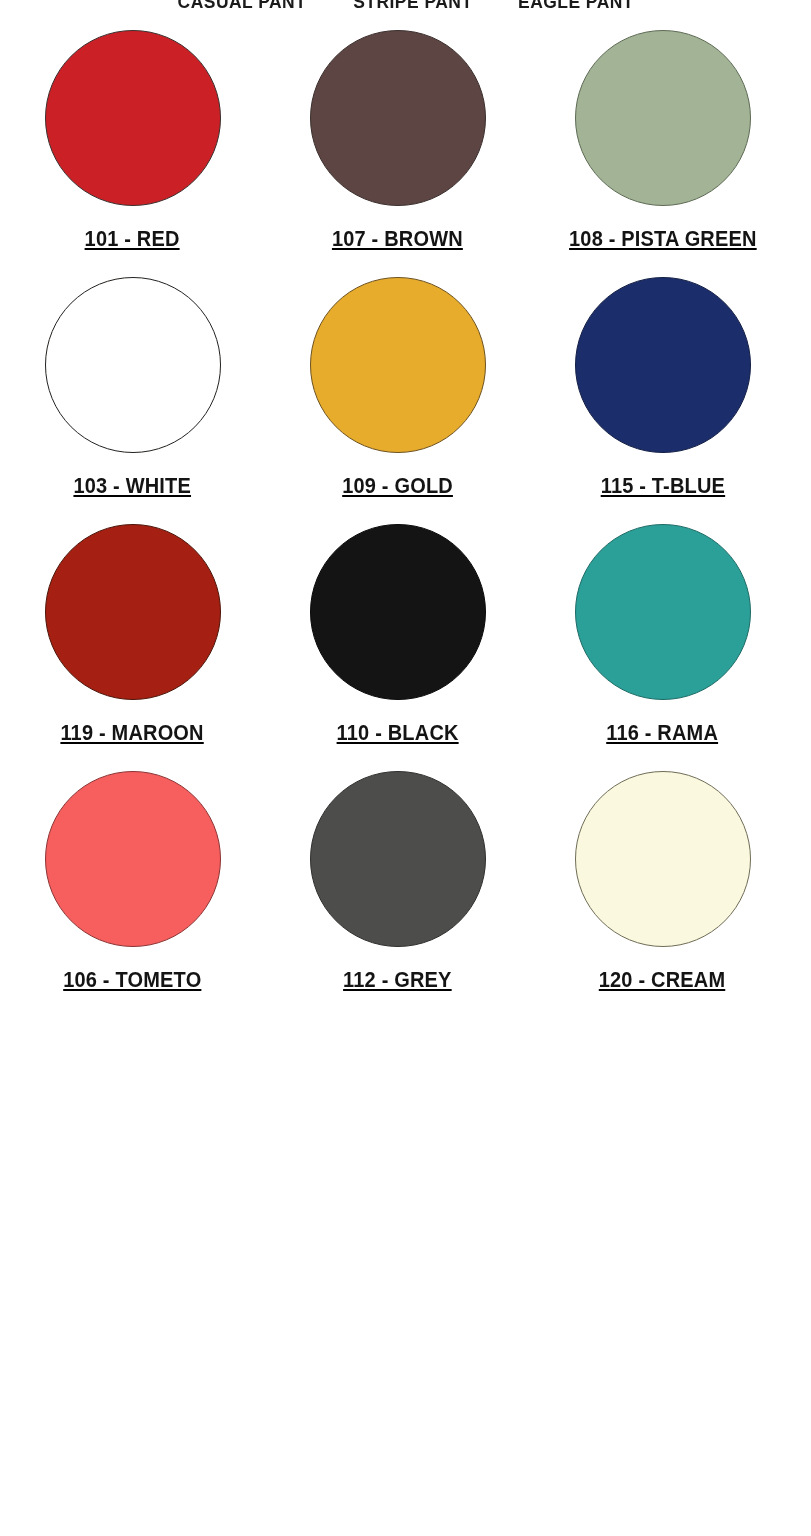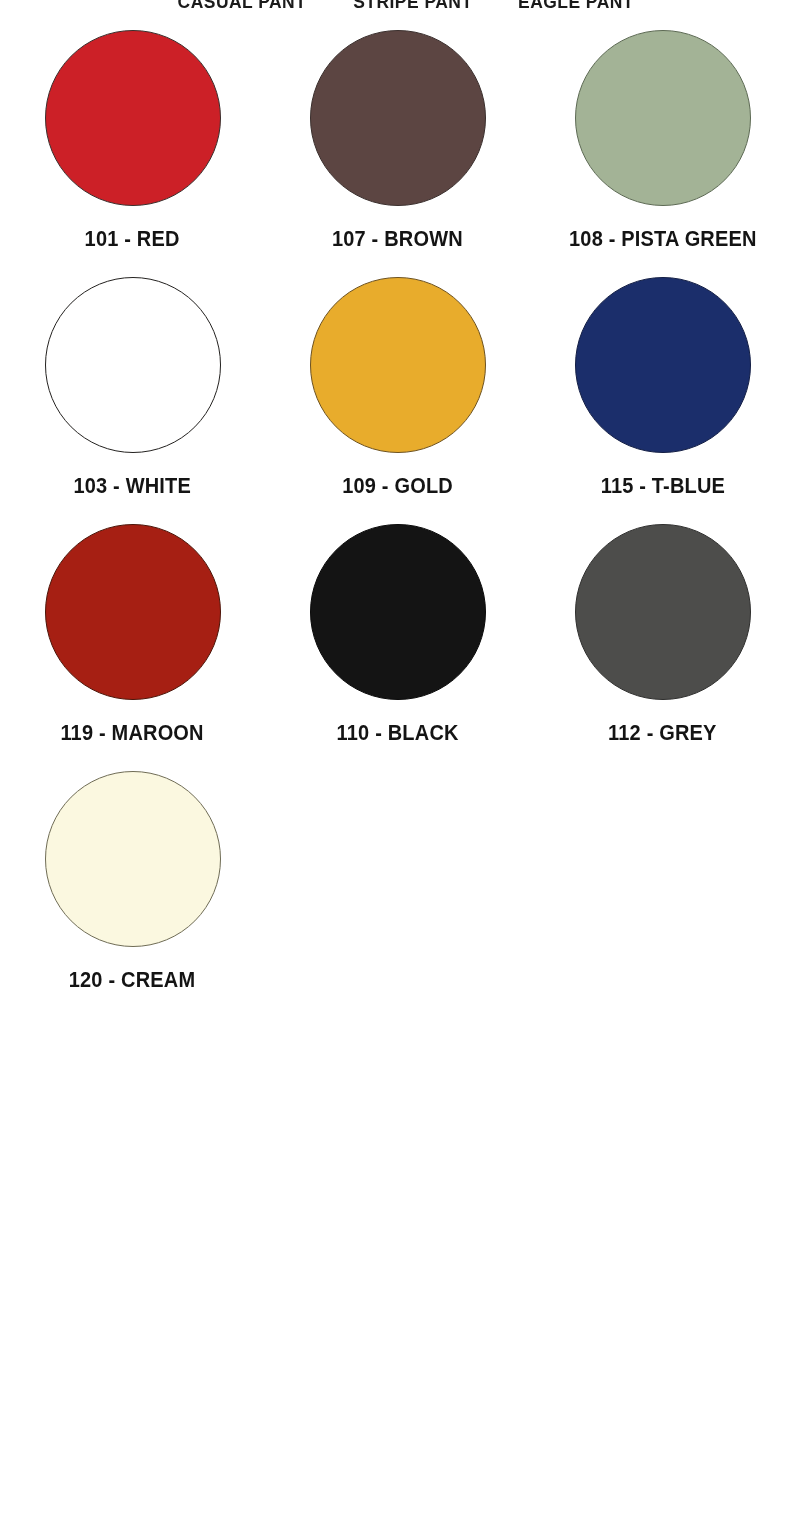--- a/index.html
+++ b/index.html
@@ -41,20 +41,21 @@
 
   .chart-grid {
     position: absolute;
     top: 30px;
     left: 0;
     width: 795px;
     display: grid;
     grid-template-columns: repeat(3, 1fr);
     grid-auto-rows: 247px;
     justify-items: center;
+    text-decoration: underline;
   }
 
   .swatch-cell {
     width: 100%;
     display: flex;
     flex-direction: column;
     align-items: center;
     justify-content: flex-start;
   }
 
@@ -114,20 +115,28 @@
     </div>
     <div class="swatch-cell">
       <div class="swatch-disc" style="background: rgb(166, 31, 19); border-color: rgb(76, 21, 9);"></div>
       <div class="swatch-label">119 - MAROON</div>
     </div>
     <div class="swatch-cell">
       <div class="swatch-disc" style="background: rgb(20, 20, 20); border-color: rgb(10, 10, 10);"></div>
       <div class="swatch-label">110 - BLACK</div>
     </div>
     <div class="swatch-cell">
+      <div class="swatch-disc" style="background: rgb(43, 160, 152); border-color: rgb(29, 107, 102);"></div>
+      <div class="swatch-label">116 - RAMA</div>
+    </div>
+    <div class="swatch-cell">
+      <div class="swatch-disc" style="background: rgb(247, 94, 94); border-color: rgb(140, 52, 52);"></div>
+      <div class="swatch-label">106 - TOMETO</div>
+    </div>
+    <div class="swatch-cell">
       <div class="swatch-disc" style="background: rgb(77, 77, 75); border-color: rgb(47, 47, 46);"></div>
       <div class="swatch-label">112 - GREY</div>
     </div>
     <div class="swatch-cell">
       <div class="swatch-disc" style="background: rgb(251, 248, 224); border-color: rgb(111, 108, 85);"></div>
       <div class="swatch-label">120 - CREAM</div>
     </div>
   </div>
 
 </body></html>

